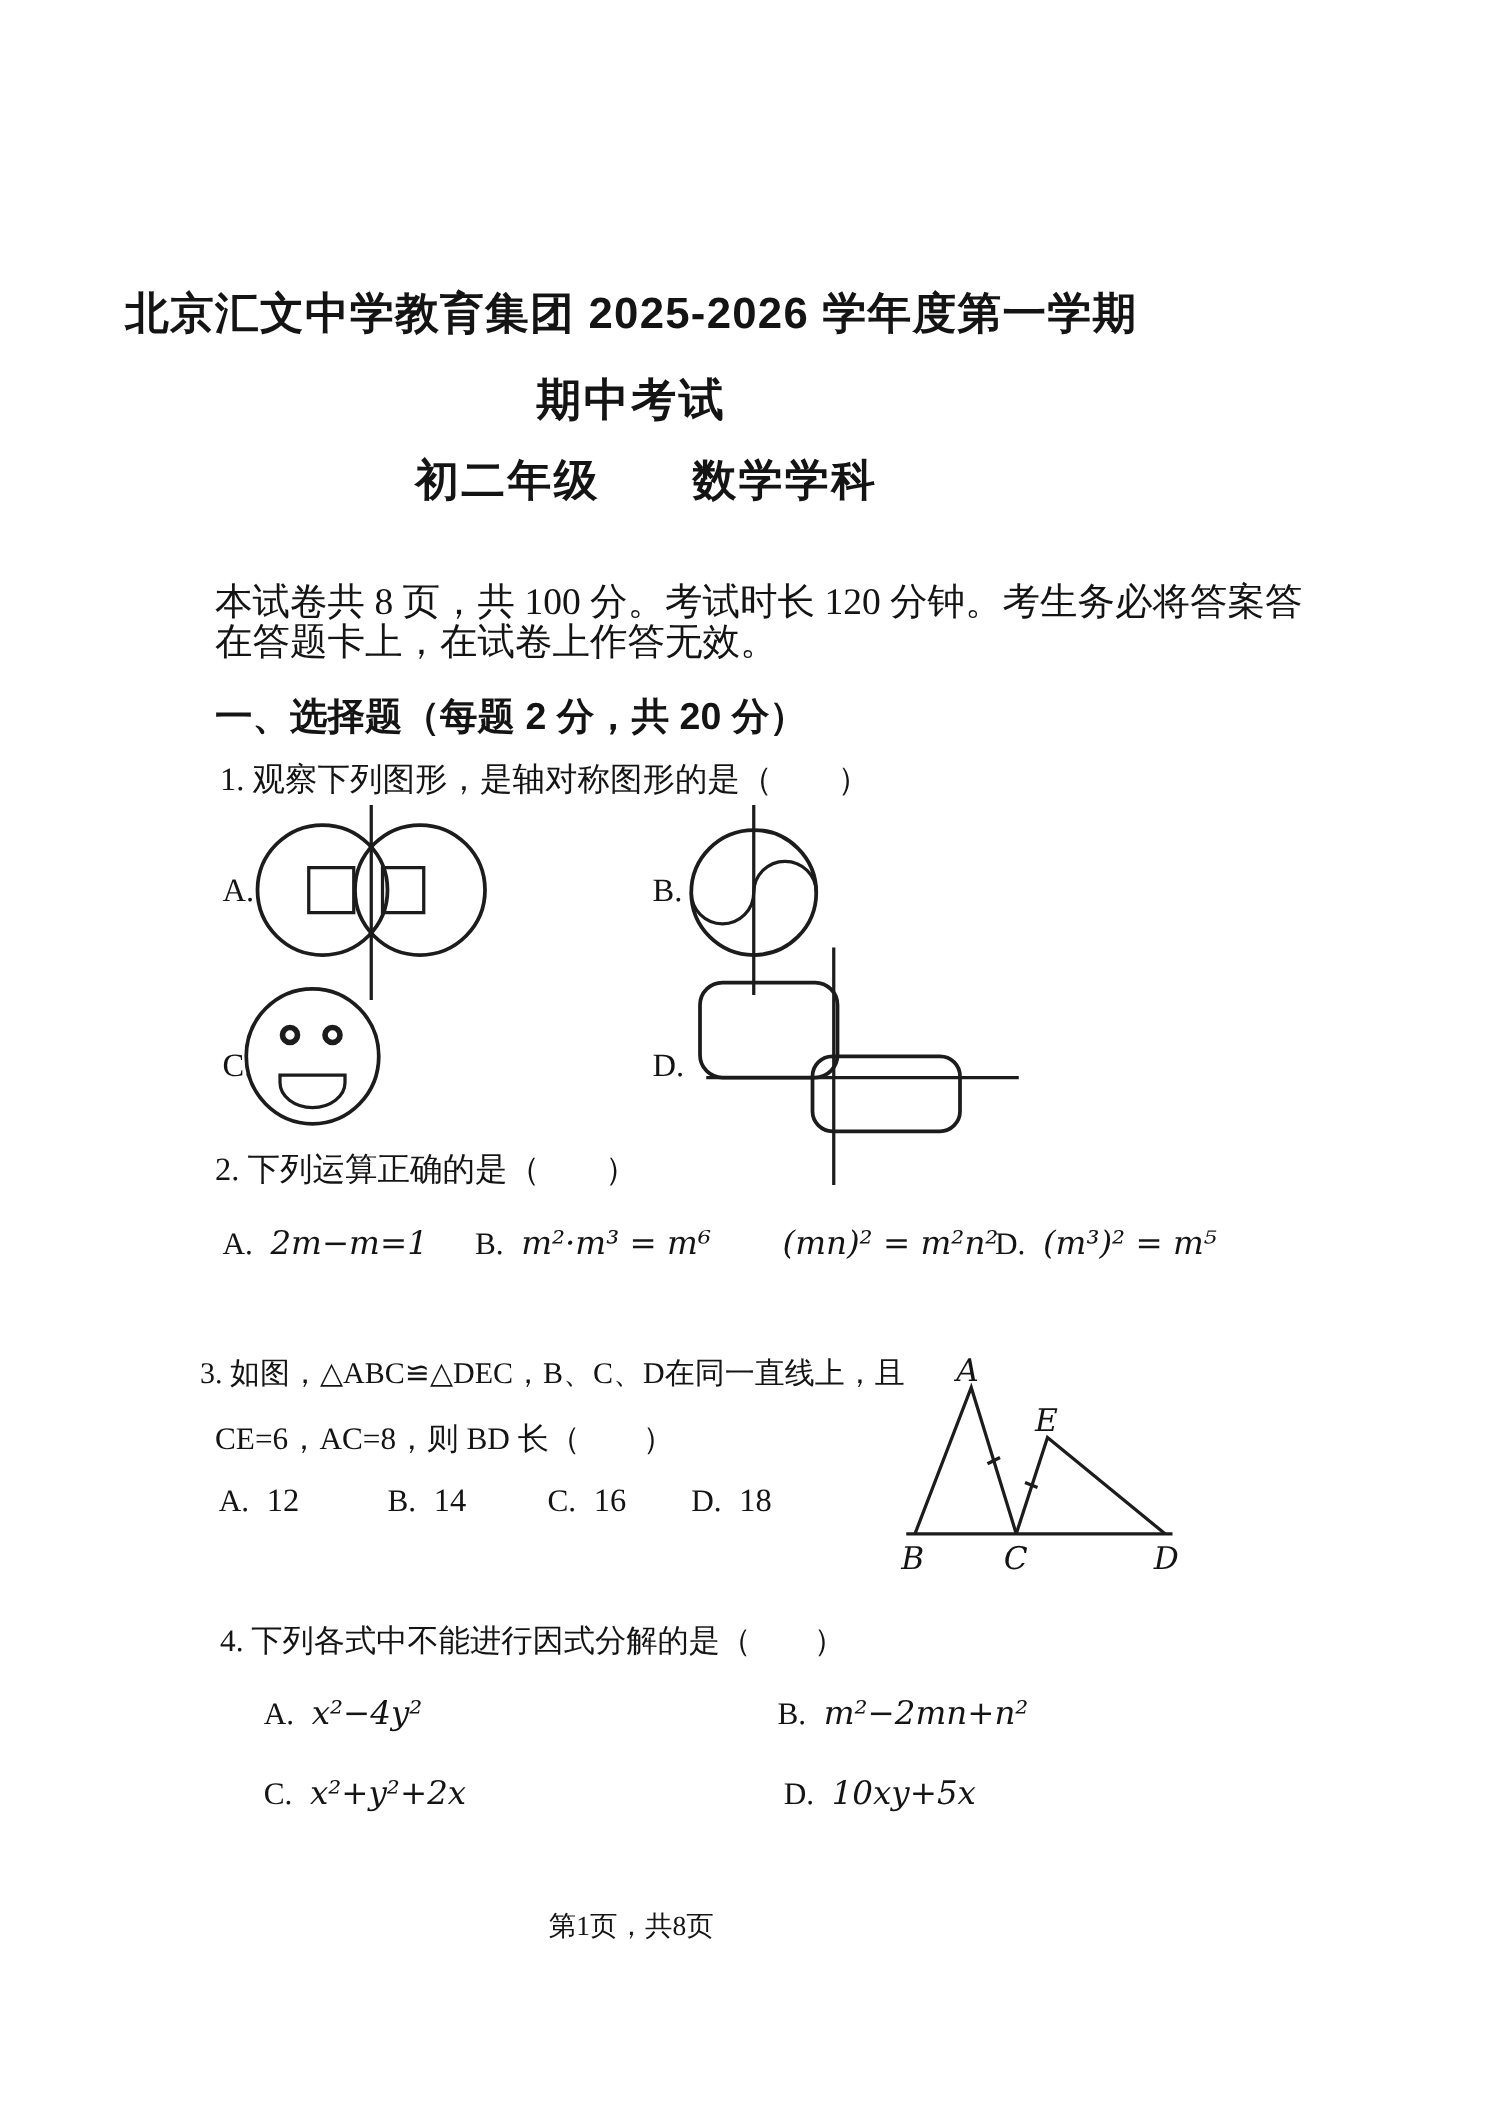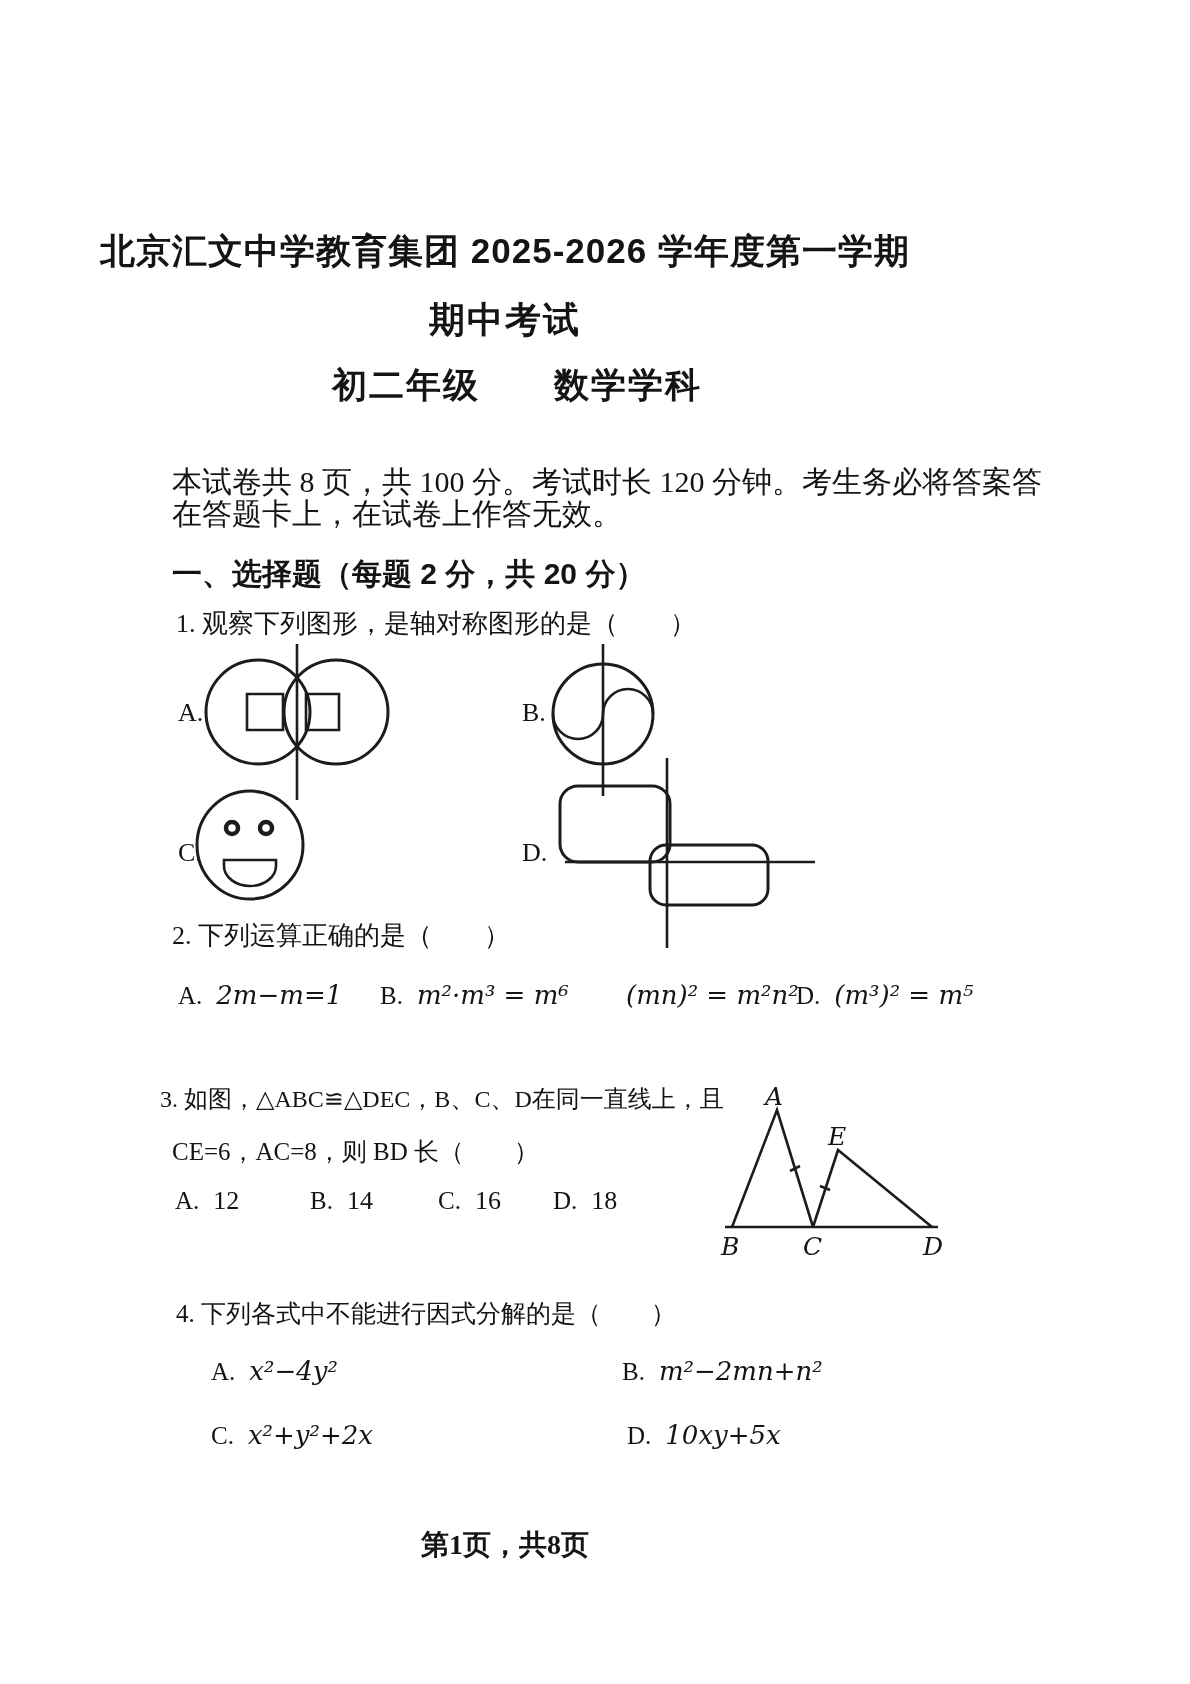--- a/index.html
+++ b/index.html
@@ -23,21 +23,21 @@
   .stem{font-size:26px;line-height:1.25;}
   .q1stem{top:608px;left:176px;}
   .q2stem{top:920px;left:172px;}
   .q3stem1{top:1084px;left:160px;font-size:24px;}
   .q3stem2{top:1136px;left:172px;font-size:25px;}
   .q4stem{top:1298px;left:176px;font-size:25px;text-align:right;}
   .flabel{font-size:26px;}
   .olabel{font-size:25px;margin-right:14px;}
   .math{font-style:italic;font-family:"DejaVu Serif","DejaVu Sans",serif;font-size:26px;}
   .val{font-size:26px;}
-  .footer{top:1526px;font-size:28px;font-weight:bold;}
+  .footer{top:1526px;font-size:22px;}
   svg{position:absolute;overflow:visible;}
   svg *{vector-effect:non-scaling-stroke;}
   .ln{stroke:#1c1c1c;stroke-width:2.6;fill:none;}
   .lnthick{stroke:#1c1c1c;stroke-width:3;fill:none;}
   .figtext{font:italic 25px "DejaVu Serif",serif;fill:#141414;}
 </style>
 </head>
 <body>
 
 <div class="abs center t1">北京汇文中学教育集团 2025-2026 学年度第一学期</div>

